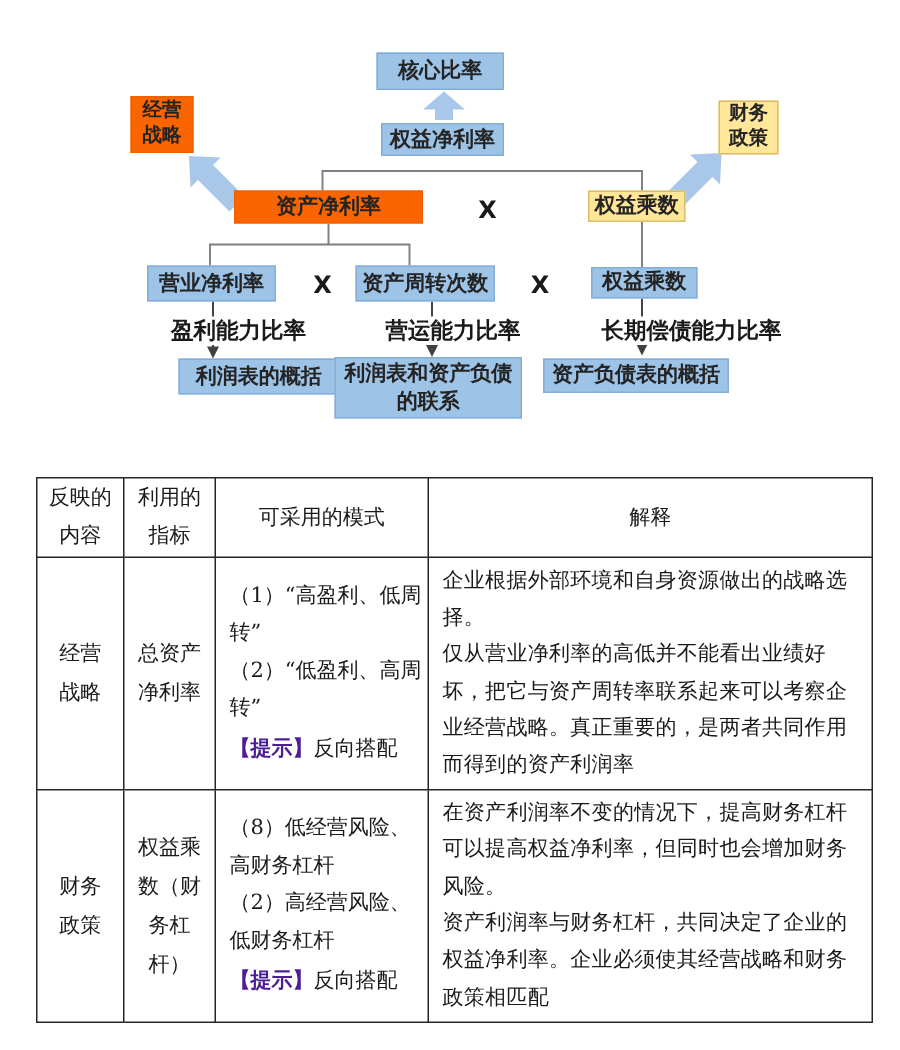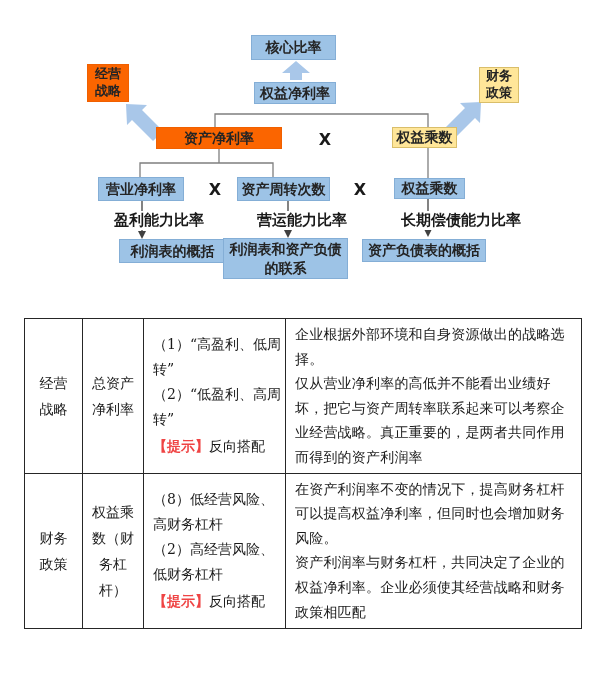--- a/index.html
+++ b/index.html
@@ -20,21 +20,21 @@
 
   
   .info-table { position:absolute; left:24px; top:318px; width:557px; border-collapse:collapse; table-layout:fixed;
                 font-family:"DejaVu Serif", serif; font-size:14px; color:#1a1a1a; }
   .info-table th, .info-table td { border:1px solid #262626; box-sizing:border-box; }
   .info-table th { font-weight:normal; text-align:center; vertical-align:middle; white-space:pre-line; line-height:25px; }
   .cell-center { text-align:center; vertical-align:middle; white-space:pre-line; line-height:26px; }
   .cell-pattern { vertical-align:middle; padding:8px 2px 8px 9px; }
   .pattern-line { white-space:pre-line; line-height:25px; }
   .tip-line { line-height:25px; margin-top:2px; }
-  .tip-tag { color:#ef4444; font-weight:bold; }
+  .tip-tag { color:#4c1d95; font-weight:bold; }
   .cell-expl { vertical-align:top; padding:3px 6px 3px 9px; }
   .expl-text { white-space:pre-line; line-height:24.6px; letter-spacing:0.2px; }
 </style>
 </head>
 <body>
 
 <div class="page">
 
   <div class="diagram">
 
@@ -85,20 +85,28 @@
   </div>
 
   <table class="info-table">
     <colgroup>
       <col style="width:58px">
         <col style="width:61px">
         <col style="width:142px">
         <col style="width:296px">
     </colgroup>
     <tbody>
+        <tr style="height:53px">
+      <th>反映的
+内容</th>
+      <th>利用的
+指标</th>
+      <th>可采用的模式</th>
+      <th>解释</th>
+    </tr>
     <tr style="height:153px">
       <td class="cell-center">经营
 战略</td>
       <td class="cell-center">总资产
 净利率</td>
       <td class="cell-pattern">
         <div class="pattern-line">（1）“高盈利、低周
 转”</div>
         <div class="pattern-line">（2）“低盈利、高周
 转”</div>

